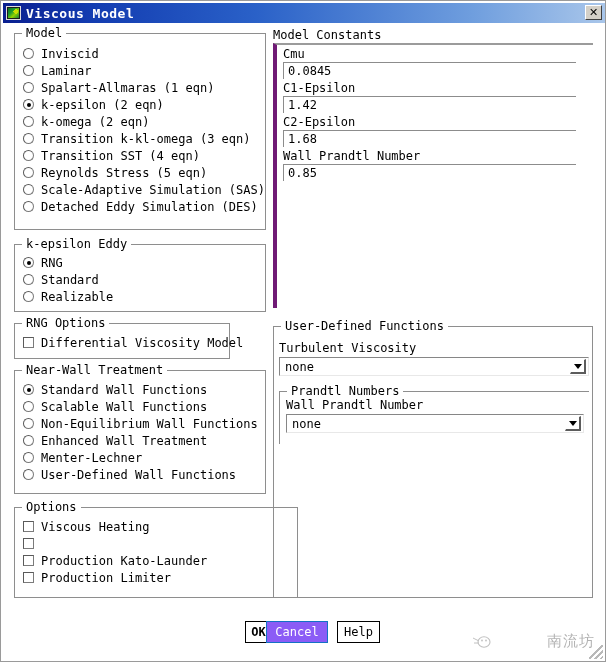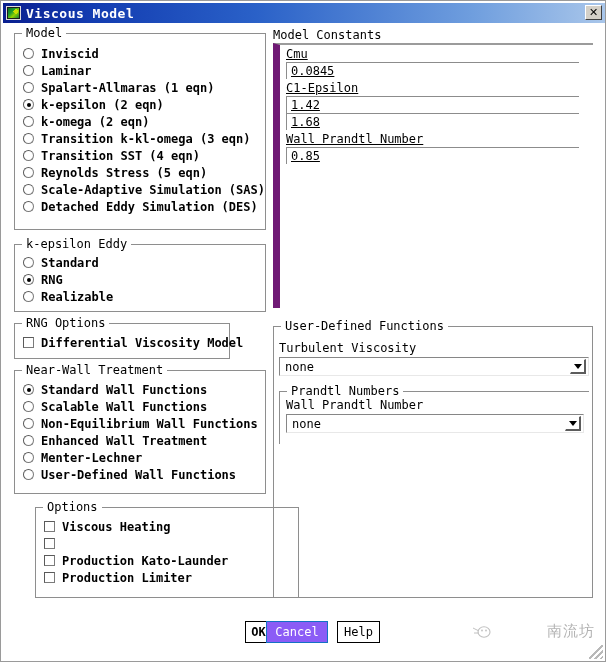--- a/index.html
+++ b/index.html
@@ -104,21 +104,20 @@
   .opt {
     display: flex;
     align-items: center;
     height: 17px;
     padding-left: 8px;
     font-size: 12px;
     color: #000000;
     white-space: nowrap;
     cursor: default;
     font-family: "DejaVu Sans Mono", monospace;
-    font-weight: bold;
   }
   .radio {
     width: 11px; height: 11px;
     border-radius: 50%;
     border: 1px solid #7b7b7b;
     border-top-color: #5a5a5a;
     border-left-color: #5a5a5a;
     background: #ffffff;
     box-sizing: border-box;
     margin-right: 7px;
@@ -148,24 +147,23 @@
   
   .plain-label {
     position: absolute;
     font-size: 12px;
     color: #000000;
     white-space: nowrap;
     font-family: "DejaVu Sans Mono", monospace;
   }
   .const-panel {
     position: absolute;
-    border-left: 7px solid #701a75;
+    border-left: 4px solid #701a75;
     border-top: 2px solid #9b9b9b;
     box-sizing: border-box;
-    text-decoration: underline;
   }
   .fld-label {
     font-size: 12px;
     color: #000000;
     white-space: nowrap;
     margin: 2px 0 1px 6px;
     font-family: "DejaVu Sans Mono", monospace;
   }
   .textfield {
     height: 17px;
@@ -247,21 +245,21 @@
   .btn.primary {
     background: #8b5cf6;
     color: #ffffff;
     border-color: #1472c4;
   }
 
   
   .watermark {
     position: absolute;
     right: 10px;
-    bottom: 20px;
+    bottom: 10px;
     display: flex;
     align-items: center;
     opacity: 0.42;
     pointer-events: none;
     gap: 48px;
   }
   .wm-mark {
     width: 22px; height: 18px;
     margin-right: 5px;
     position: relative;
@@ -339,26 +337,26 @@
         <span class="radio"></span>
         <span>Detached Eddy Simulation (DES)</span>
       </div>
     </div>
   </div>
 
   <div class="group" style="left:13px; top:243px; width:252px; height:68px;">
     <span class="legend">k-epsilon Eddy</span>
     <div style="padding-top:9px;">
       <div class="opt">
-        <span class="radio"></span>
-        <span>Standard</span>
-      </div>
-      <div class="opt">
         <span class="radio on"></span>
         <span>RNG</span>
+      </div>
+      <div class="opt">
+        <span class="radio"></span>
+        <span>Standard</span>
       </div>
       <div class="opt">
         <span class="radio"></span>
         <span>Realizable</span>
       </div>
     </div>
   </div>
 
   <div class="group" style="left:13px; top:322px; width:216px; height:36px;">
     <span class="legend">RNG Options</span>
@@ -393,21 +391,21 @@
         <span class="radio"></span>
         <span>Menter-Lechner</span>
       </div>
       <div class="opt">
         <span class="radio"></span>
         <span>User-Defined Wall Functions</span>
       </div>
     </div>
   </div>
 
-  <div class="group" style="left:13px; top:506px; width:264px; height:91px;margin-left:21px;">
+  <div class="group" style="left:13px; top:506px; width:284px; height:91px;">
     <span class="legend">Options</span>
     <div style="padding-top:10px;">
       <div class="opt">
         <span class="check"></span>
         <span>Viscous Heating</span>
       </div>
       <div class="opt">
         <span class="check"></span>
       </div>
       <div class="opt">
@@ -423,20 +421,21 @@
 
   <div class="plain-label" style="left:272px; top:27px;">Model Constants</div>
 
   <div class="const-panel" style="left:272px; top:42px; width:320px; height:265px;">
     <div class="fld-label">Cmu</div>
     <div class="textfield" style="width:293px;">0.0845</div>
 
     <div class="fld-label">C1-Epsilon</div>
     <div class="textfield" style="width:293px;">1.42</div>
 
+    <div class="fld-label">C2-Epsilon</div>
     <div class="textfield" style="width:293px;">1.68</div>
 
     <div class="fld-label">Wall Prandtl Number</div>
     <div class="textfield" style="width:293px;">0.85</div>
   </div>
 
   <div class="group" style="left:272px; top:325px; width:320px; height:272px;">
     <span class="legend">User-Defined Functions</span>
 
     <div class="plain-label" style="left:5px; top:14px;">Turbulent Viscosity</div>

